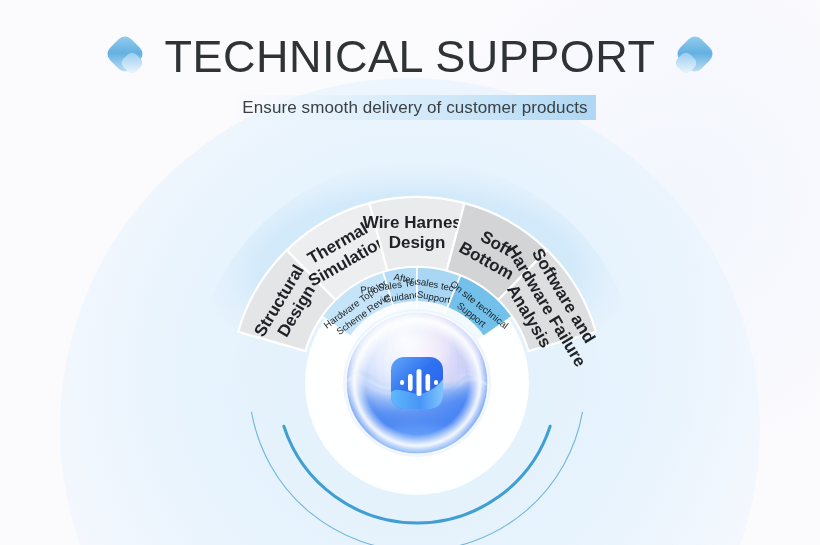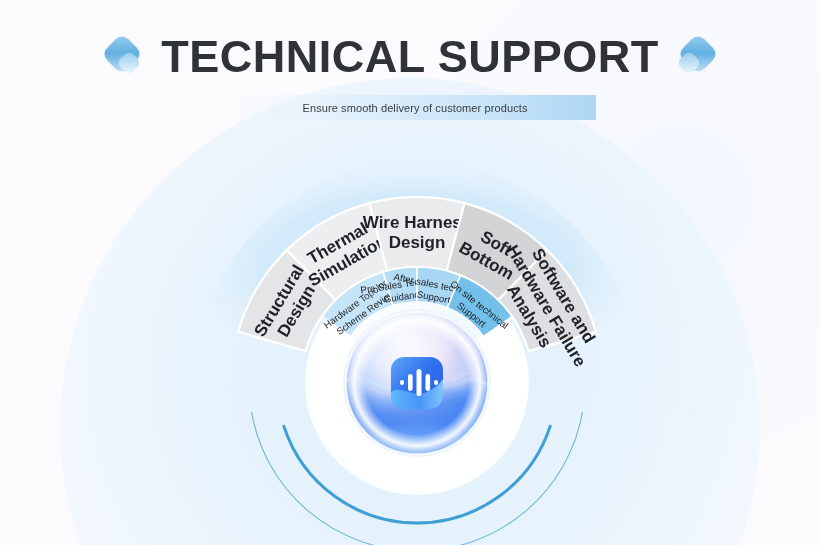--- a/index.html
+++ b/index.html
@@ -27,21 +27,21 @@
     background:radial-gradient(circle,rgba(240,246,253,.8) 0%,rgba(251,250,253,0) 72%);
   }
 
   
   #header{position:absolute;left:0;top:0;width:820px;height:135px;}
   #title-row{
     position:absolute;left:0;top:34px;width:820px;
     display:flex;align-items:center;justify-content:center;gap:18px;
   }
   #page-title{
-    font-size:45px;font-weight:700;color:#2f3336;
+    font-size:45px;font-weight:400;color:#2f3336;
     letter-spacing:.5px;line-height:1;white-space:nowrap;
     font-family:"Liberation Sans","DejaVu Sans",sans-serif;
   }
   .gem{position:relative;width:40px;height:40px;flex:0 0 40px;}
   .gem .big{
     position:absolute;left:4px;top:2px;width:30px;height:30px;border-radius:9px;
     transform:rotate(45deg);
     background:linear-gradient(135deg,#9ed1ef 0%,#63b0e2 48%,#cfe7f7 100%);
   }
   .gem .small{
@@ -56,21 +56,21 @@
   #subtitle-bar{
     position:absolute;left:234px;top:95px;width:362px;height:25px;
     background:linear-gradient(90deg,
        rgba(255,255,255,0) 0%,
        rgba(229,242,252,.55) 22%,
        rgba(196,226,247,.95) 72%,
        rgba(174,215,243,1) 100%);
     display:flex;align-items:center;justify-content:center;
   }
   #subtitle{
-    font-size:11px;color:#3b4044;white-space:nowrap;letter-spacing:.1px;
+    font-size:17px;color:#3b4044;white-space:nowrap;letter-spacing:.1px;
   }
 
   
   #diagram{position:absolute;left:0;top:0;width:820px;height:545px;}
   svg{display:block;}
   .seg-label-outer{
     font-size:17px;font-weight:700;fill:#1e2226;
     font-family:"Liberation Sans","DejaVu Sans",sans-serif;
   }
   .seg-label-inner{

